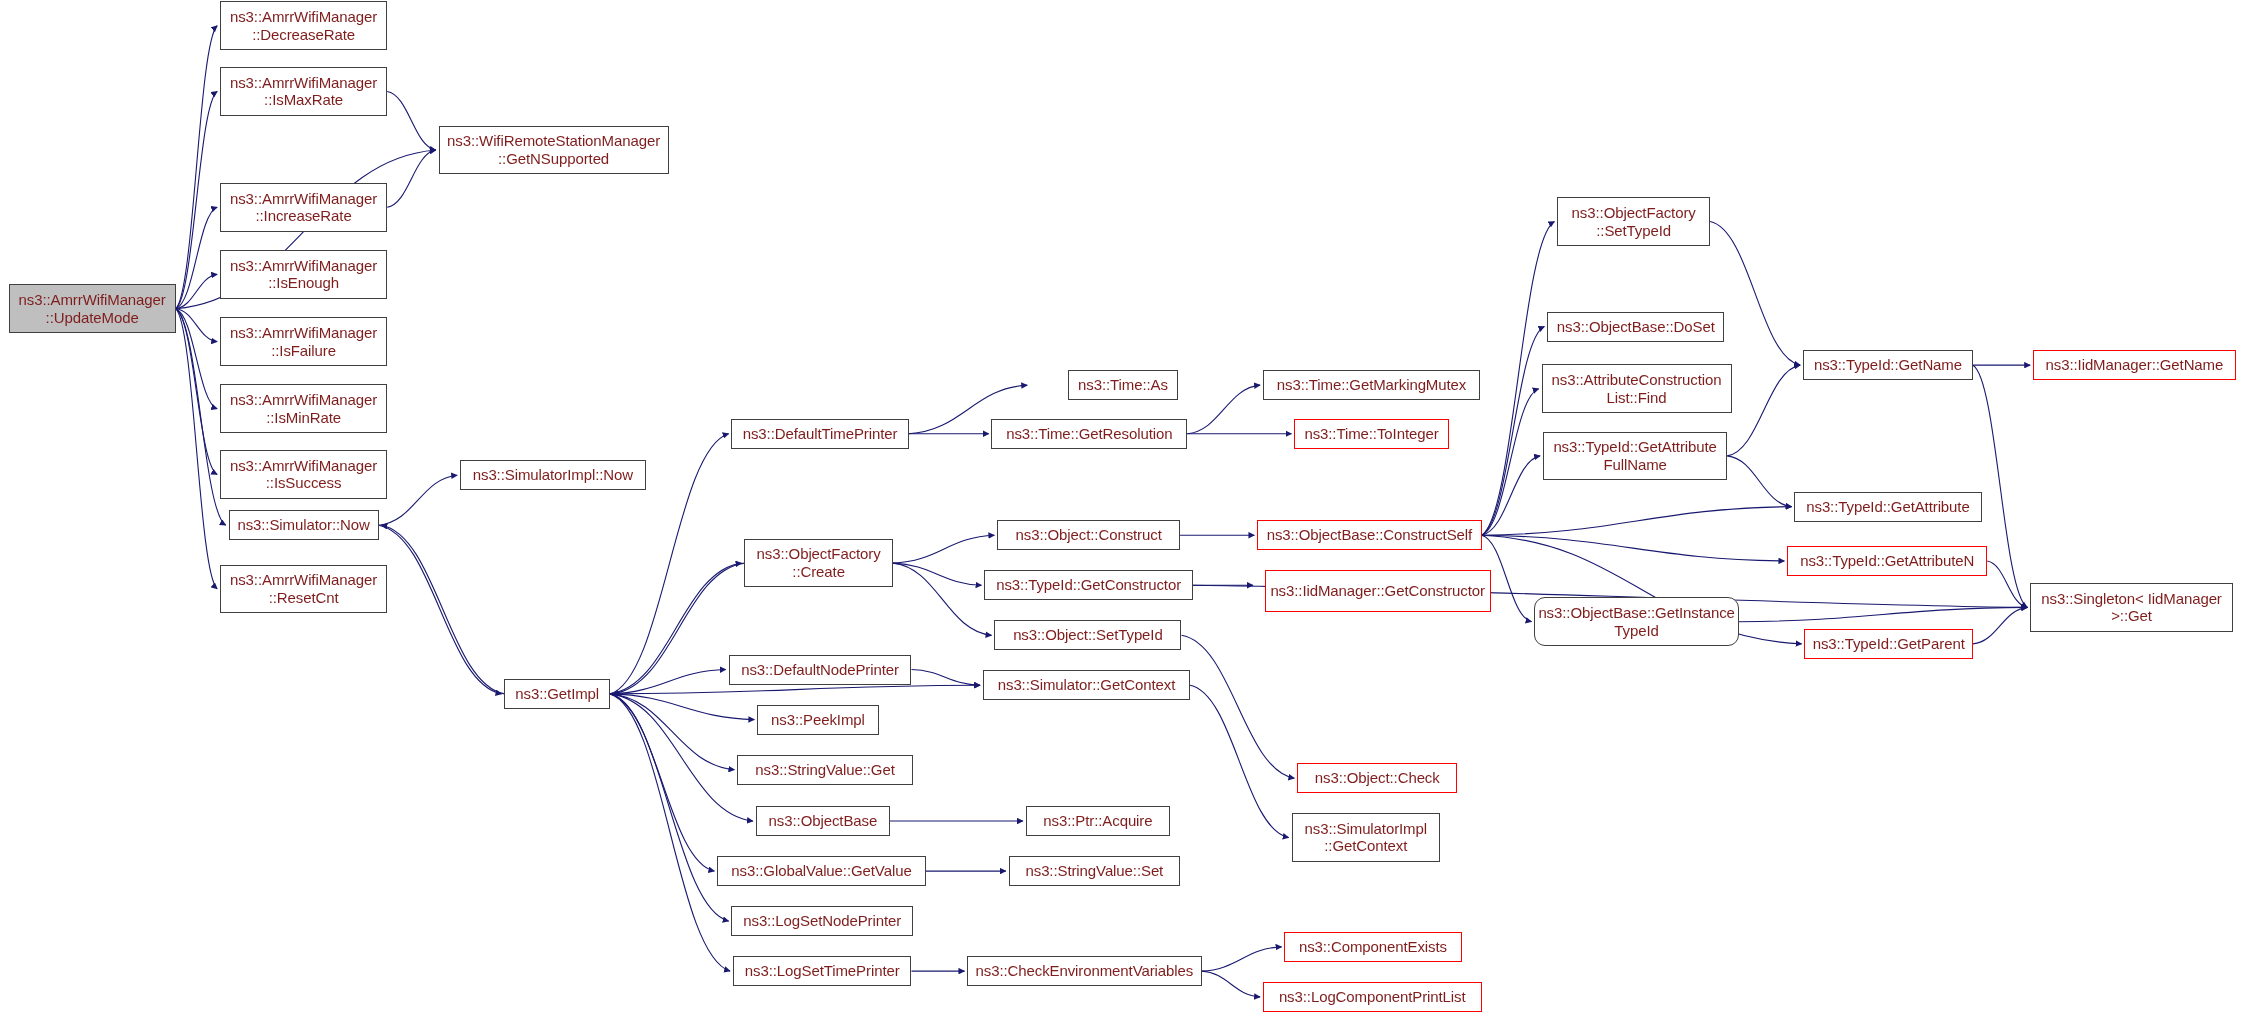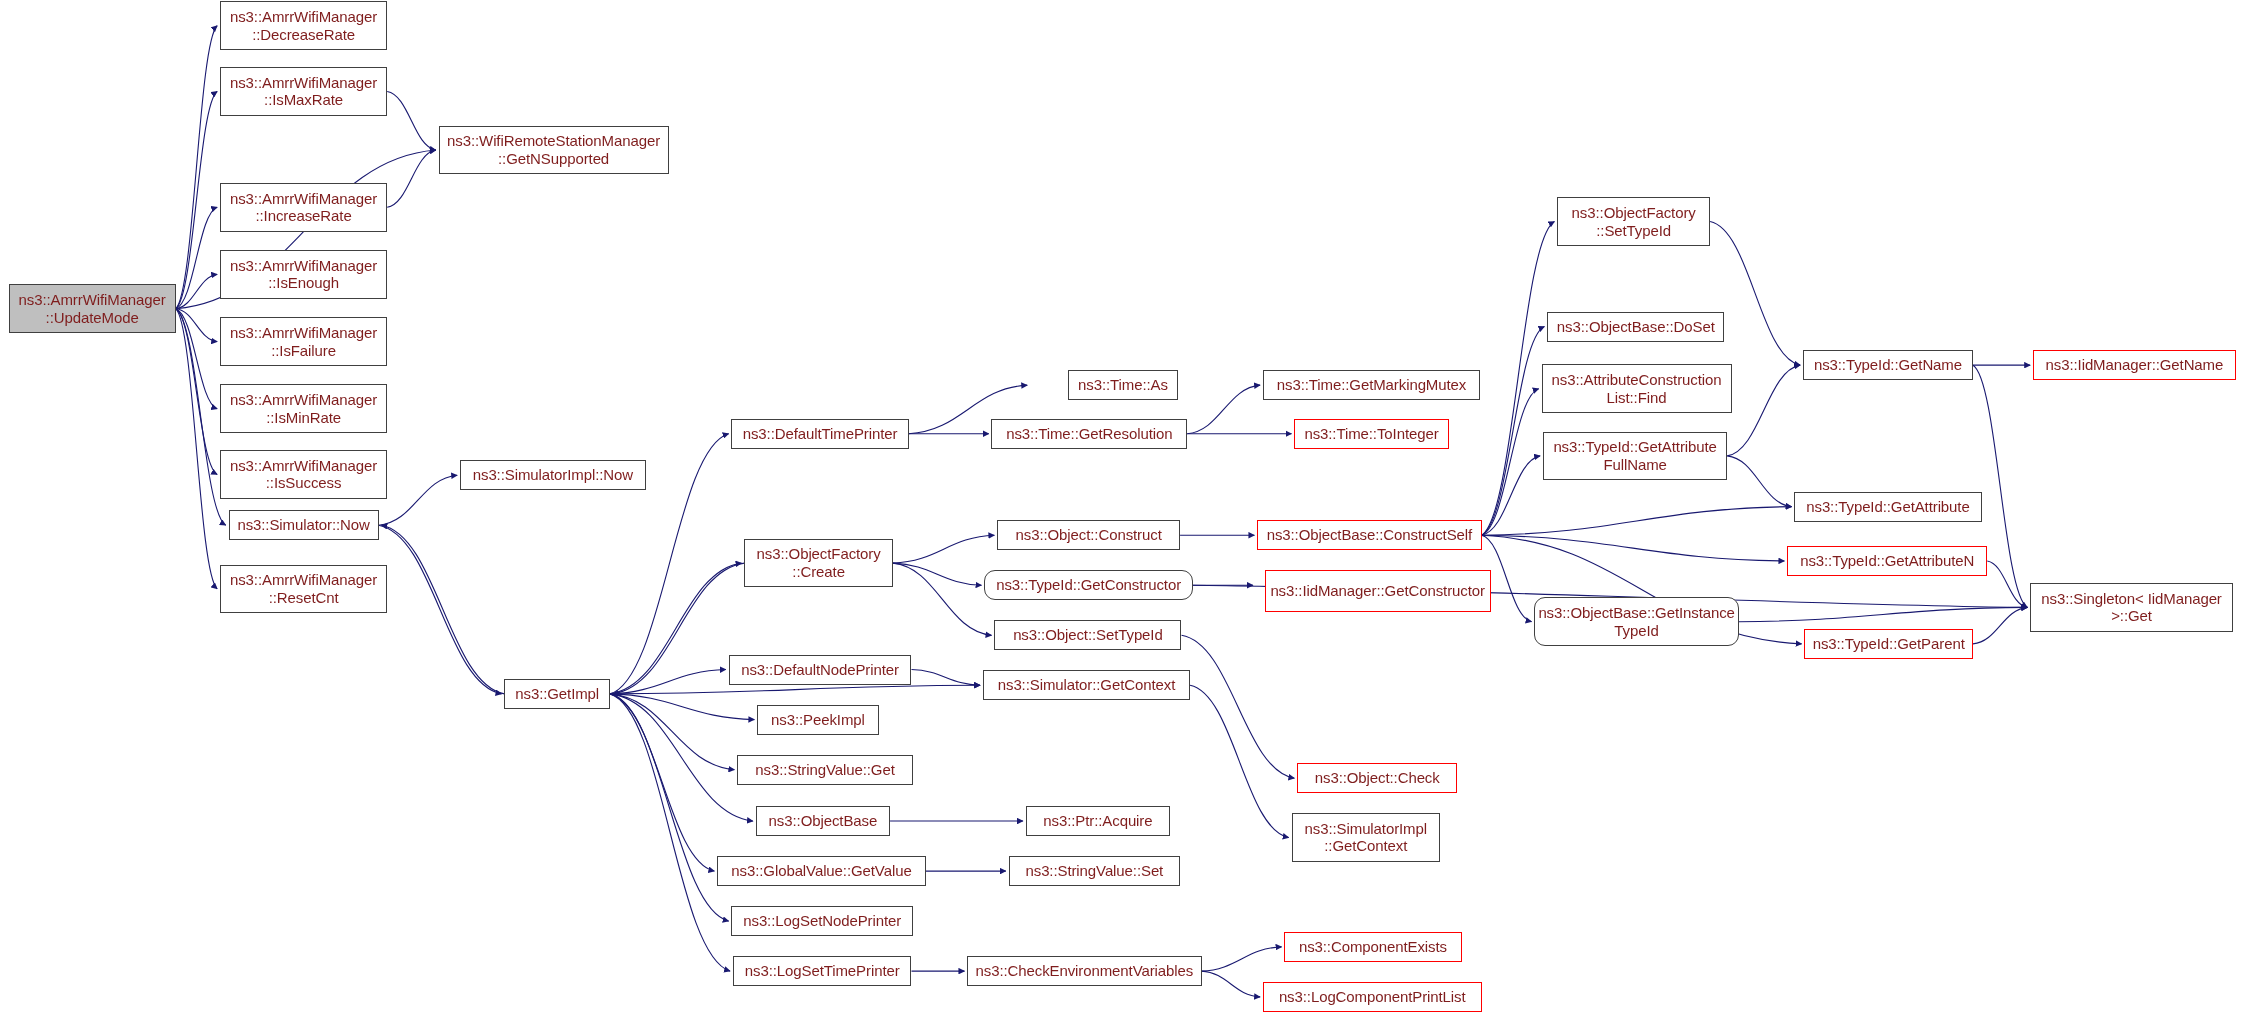--- a/index.html
+++ b/index.html
@@ -152,21 +152,21 @@
 ::ResetCnt</span></div>
       <div class="node" style="left: 504.318px; top: 678.857px; width: 105.721px; height: 30.0126px;"><span class="node-label">ns3::GetImpl</span></div>
       <div class="node" style="left: 731.475px; top: 418.748px; width: 177.154px; height: 30.0126px;"><span class="node-label">ns3::DefaultTimePrinter</span></div>
       <div class="node" style="left: 1053px; top: 370.156px; width: 110px; height: 30.0126px; margin-left: 15px;"><span class="node-label">ns3::Time::As</span></div>
       <div class="node" style="left: 991.492px; top: 418.748px; width: 195.727px; height: 30.0126px;"><span class="node-label">ns3::Time::GetResolution</span></div>
       <div class="node" style="left: 1262.94px; top: 370.156px; width: 217.157px; height: 30.0126px;"><span class="node-label">ns3::Time::GetMarkingMutex</span></div>
       <div class="node red" style="left: 1294.37px; top: 418.748px; width: 154.296px; height: 30.0126px;"><span class="node-label">ns3::Time::ToInteger</span></div>
       <div class="node" style="left: 744.333px; top: 538.798px; width: 148.581px; height: 48.5919px;"><span class="node-label">ns3::ObjectFactory
 ::Create</span></div>
       <div class="node" style="left: 997.206px; top: 520.219px; width: 182.869px; height: 30.0126px;"><span class="node-label">ns3::Object::Construct</span></div>
-      <div class="node" style="left: 984.348px; top: 570.24px; width: 208.585px; height: 30.0126px; border-radius: 11px;"><span class="node-label">ns3::TypeId::GetConstructor</span></div>
+      <div class="node" style="left: 984.348px; top: 570.24px; width: 208.585px; height: 30.0126px;"><span class="node-label">ns3::TypeId::GetConstructor</span></div>
       <div class="node" style="left: 994.349px; top: 620.261px; width: 187.155px; height: 30.0126px;"><span class="node-label">ns3::Object::SetTypeId</span></div>
       <div class="node red" style="left: 1257.22px; top: 520.219px; width: 224.3px; height: 30.0126px;"><span class="node-label">ns3::ObjectBase::ConstructSelf</span></div>
       <div class="node red" style="left: 1255.79px; top: 570.24px; width: 225.729px; height: 42px; margin-left: 9px;"><span class="node-label">ns3::IidManager::GetConstructor</span></div>
       <div class="node" style="left: 728.618px; top: 654.561px; width: 182.869px; height: 30.0126px;"><span class="node-label">ns3::DefaultNodePrinter</span></div>
       <div class="node" style="left: 757.191px; top: 704.582px; width: 121.436px; height: 30.0126px;"><span class="node-label">ns3::PeekImpl</span></div>
       <div class="node" style="left: 737.19px; top: 754.603px; width: 175.725px; height: 30.0126px;"><span class="node-label">ns3::StringValue::Get</span></div>
       <div class="node" style="left: 755.762px; top: 806.053px; width: 134.294px; height: 30.0126px;"><span class="node-label">ns3::ObjectBase</span></div>
       <div class="node" style="left: 717.189px; top: 856.074px; width: 208.585px; height: 30.0126px;"><span class="node-label">ns3::GlobalValue::GetValue</span></div>
       <div class="node" style="left: 731.475px; top: 906.095px; width: 181.44px; height: 30.0126px;"><span class="node-label">ns3::LogSetNodePrinter</span></div>
       <div class="node" style="left: 732.904px; top: 956.116px; width: 178.583px; height: 30.0126px;"><span class="node-label">ns3::LogSetTimePrinter</span></div>

